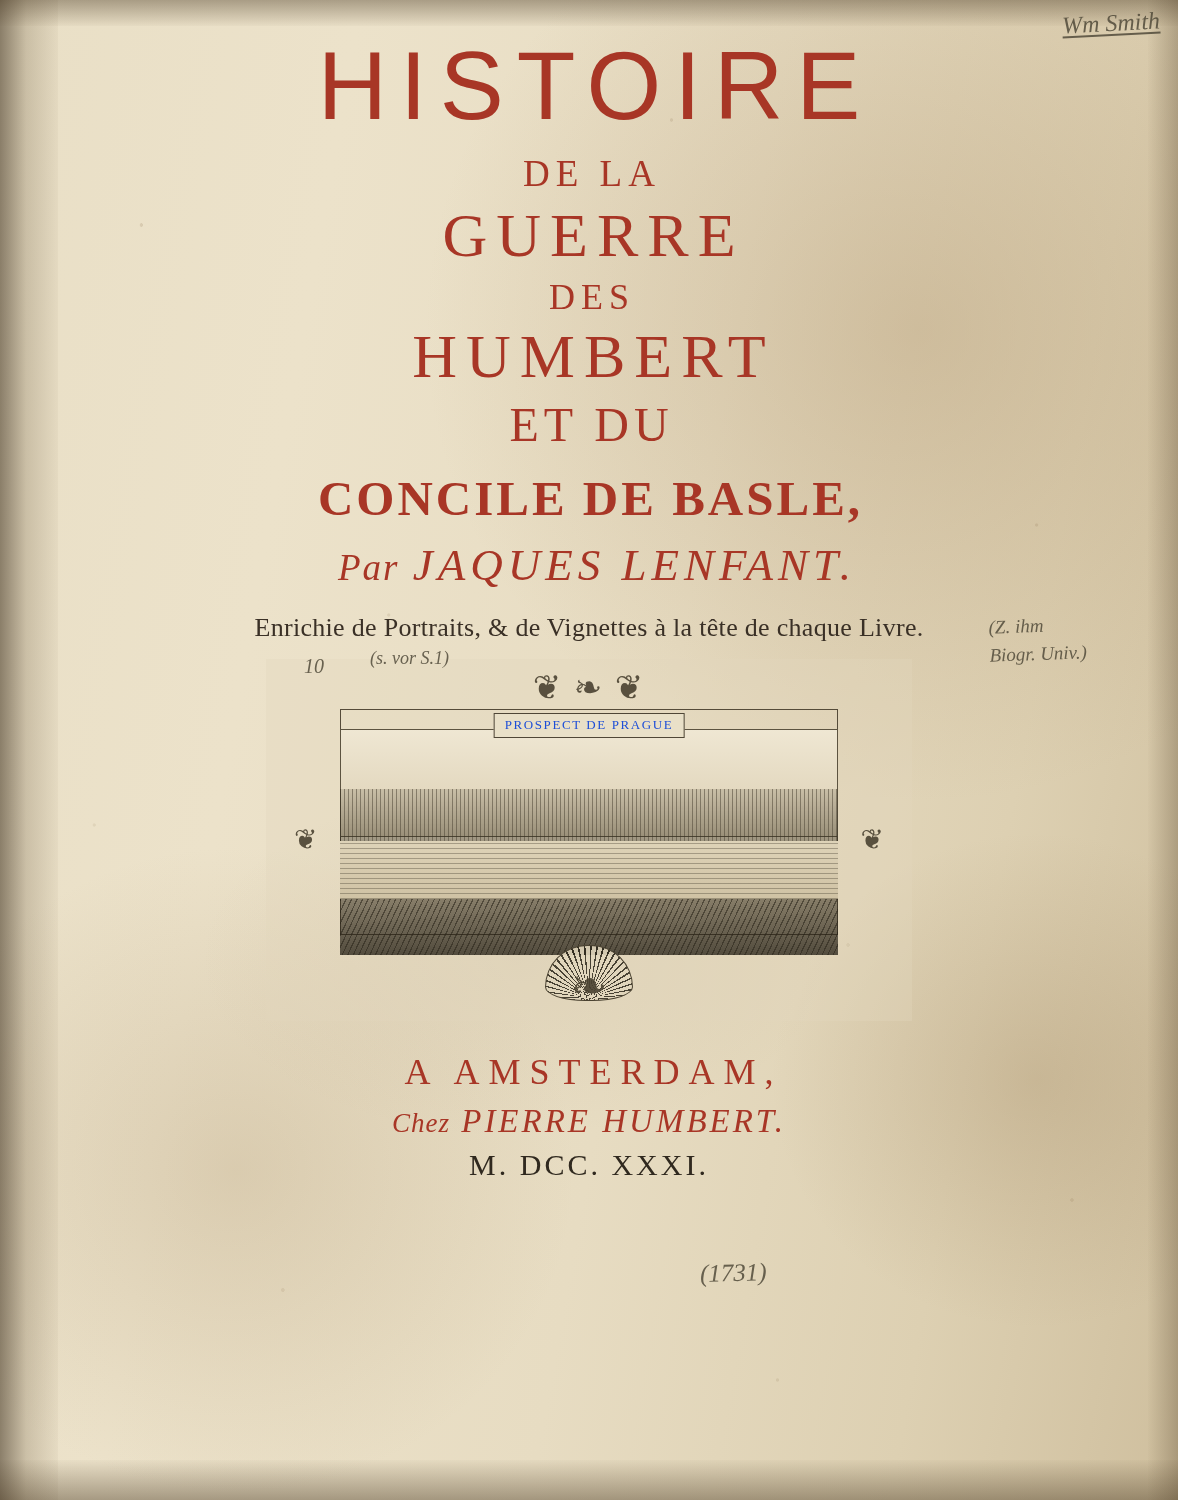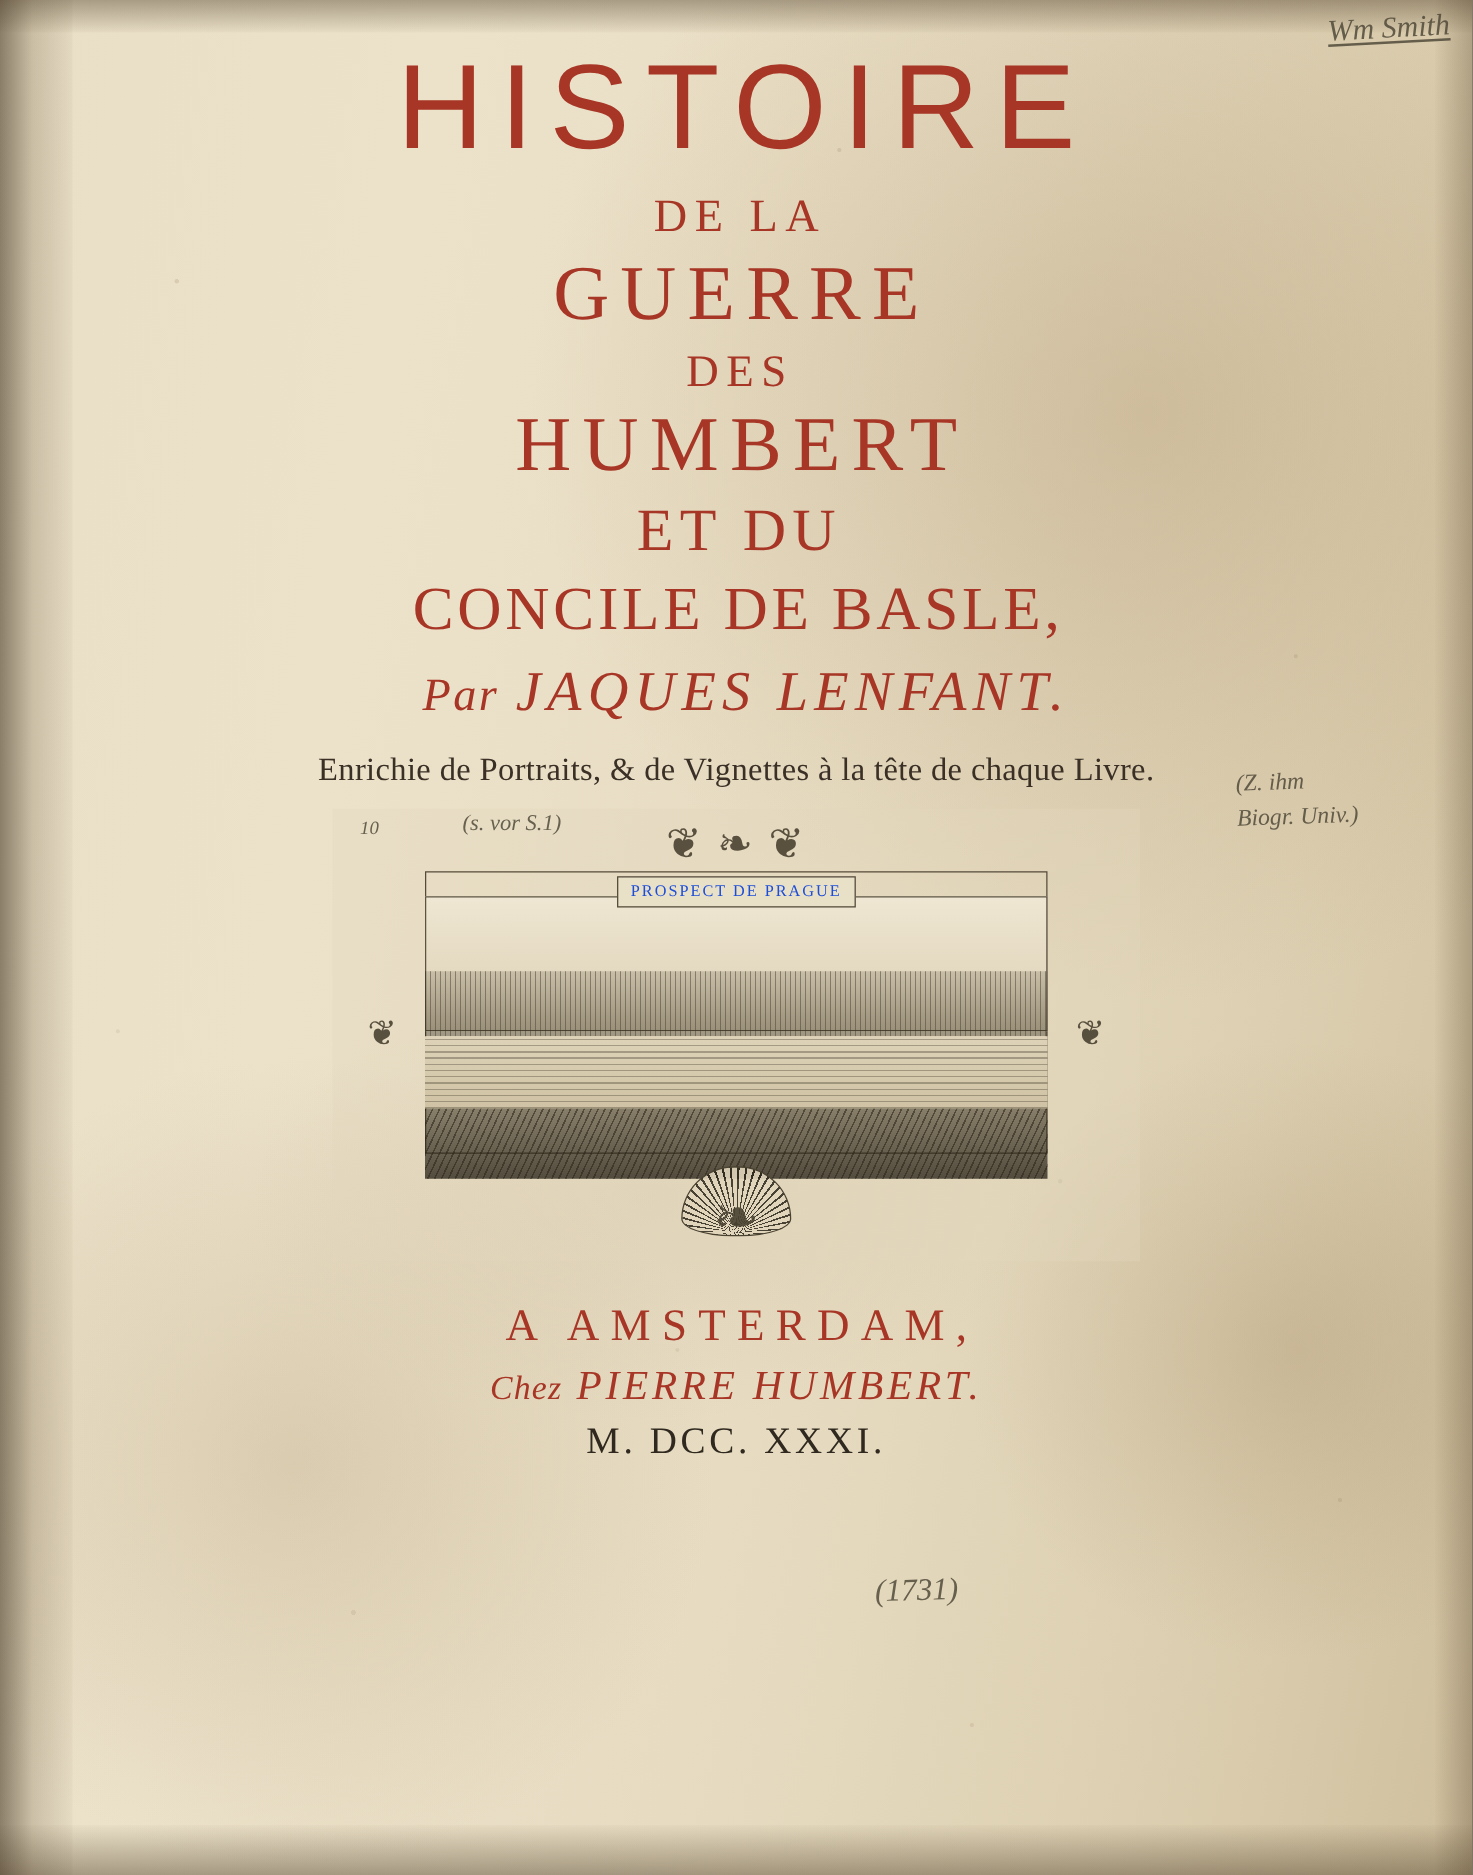--- a/index.html
+++ b/index.html
@@ -116,24 +116,25 @@
     text-indent: 9px;
     line-height: 1.05;
   }
   .t-etdu {
     margin-top: 8px;
     font-size: 48px;
     letter-spacing: 5px;
     text-indent: 5px;
   }
   .t-concile {
-    margin-top: 6px;
+    margin-top: 18px;
     font-size: 49px;
     letter-spacing: 3px;
     text-indent: 3px;
+    font-weight: bold;
   }
   .t-author {
     margin-top: 12px;
     font-size: 45px;
     letter-spacing: 2px;
     font-style: italic;
     padding-left: 16px;
   }
   .t-author .par { font-size: 37px; }
   .t-author .name { letter-spacing: 5px; }
@@ -286,22 +287,22 @@
   }
   .ink-biog {
     top: 612px; right: 92px;
     font-size: 19px;
     line-height: 1.45;
     transform: rotate(-2deg);
     text-align: left;
     white-space: pre-line;
   }
   .ink-ten {
-    top: 655px; left: 288px;
-    font-size: 15px;
+    top: 655px; left: 304px;
+    font-size: 20px;
   }
   .ink-voir {
     top: 648px; left: 370px;
     font-size: 18px;
   }
   .ink-year {
     top: 1259px; left: 700px;
     font-size: 25px;
     transform: rotate(-1.5deg);
   }

